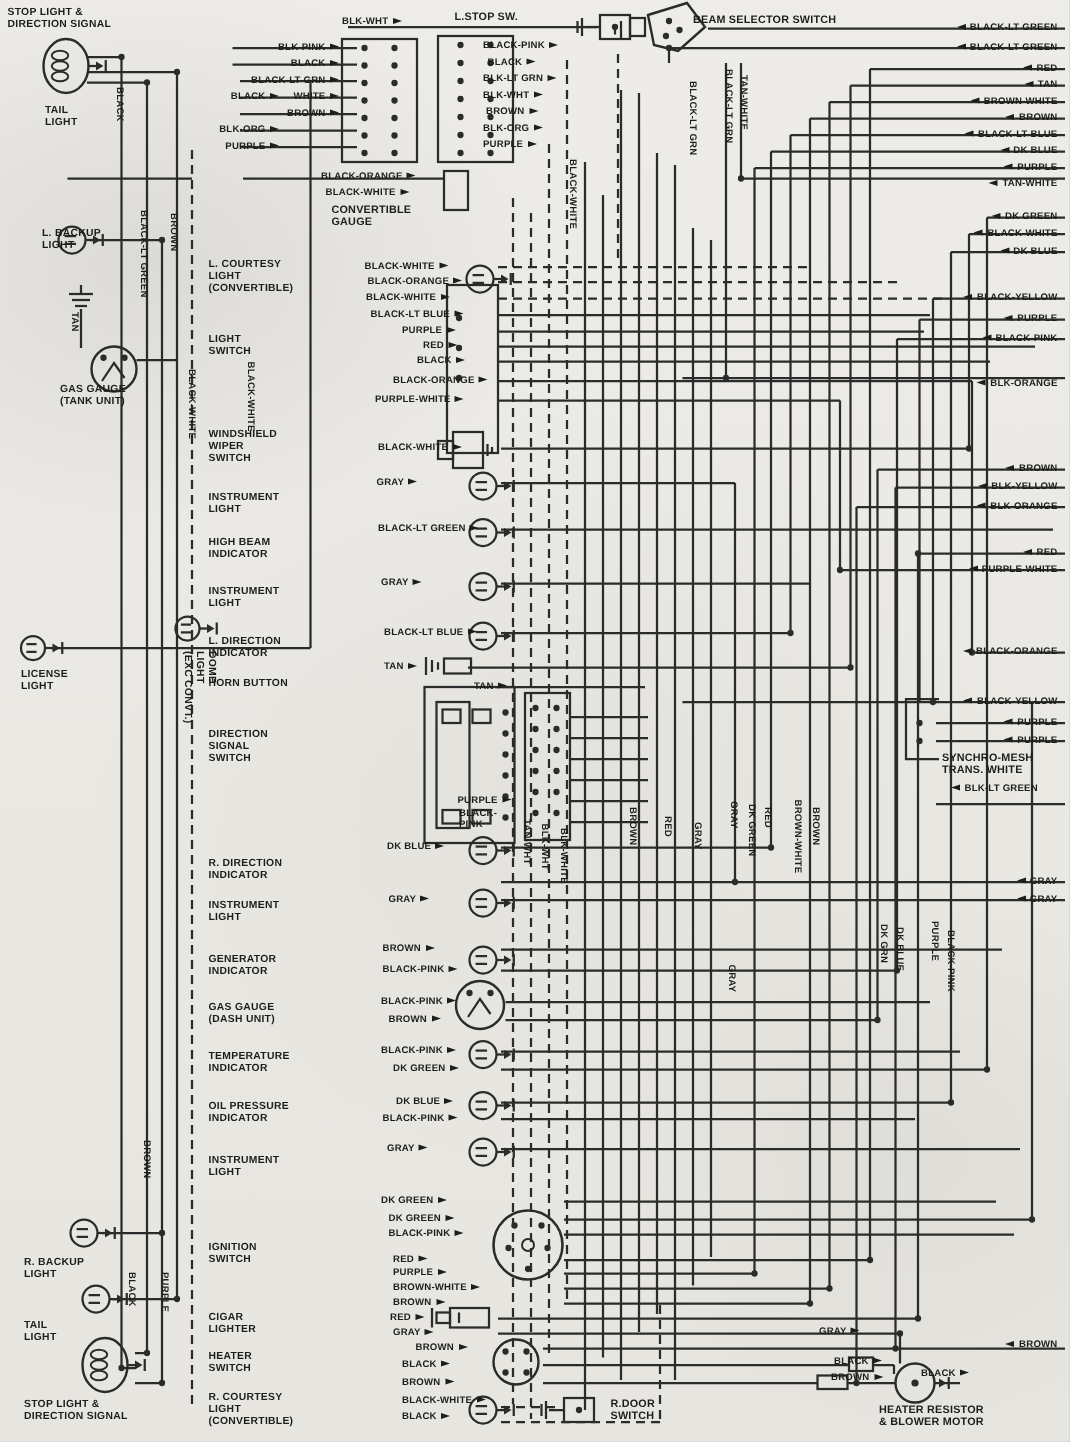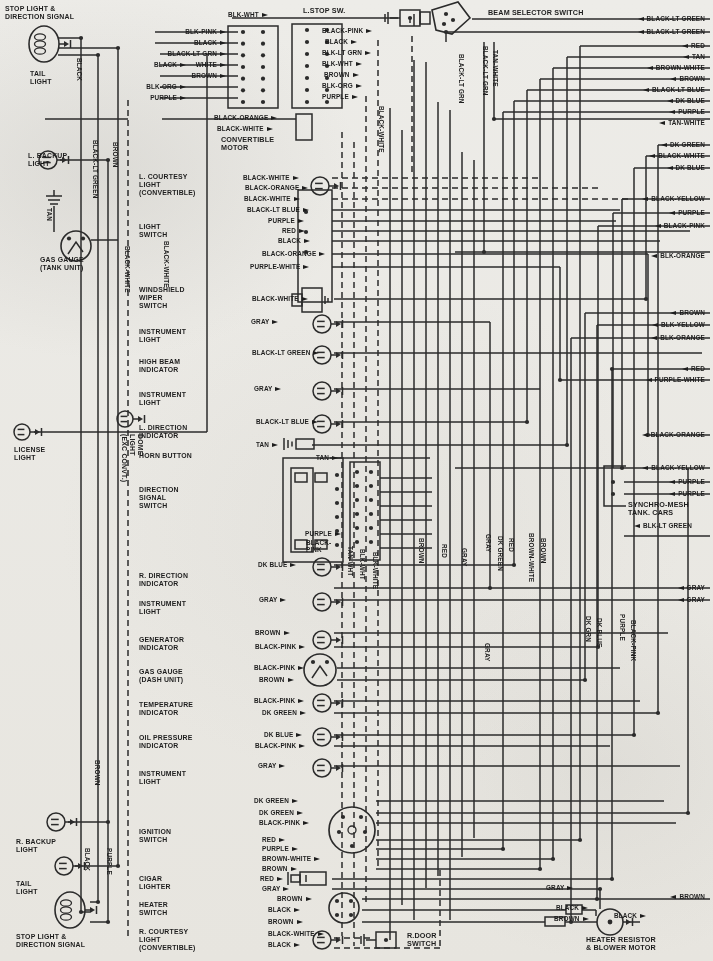--- a/index.html
+++ b/index.html
@@ -513,25 +513,25 @@
 LIGHTER</div>
       <div class="lbl c" style="left: 139px; top: 901px;">HEATER
 SWITCH</div>
       <div class="lbl c" style="left: 139px; top: 928px;">R. COURTESY
 LIGHT
 (CONVERTIBLE)</div>
       <div class="lbl c rot" style="left: 144px; top: 434px;">DOME
 LIGHT
 (EXC CONVT.)</div>
       <div class="lbl t" style="left: 303px; top: 7px;">L.STOP SW.</div>
-      <div class="lbl t" style="left: 488px; top: 9px;">BEAM SELECTOR SWITCH</div>
+      <div class="lbl t" style="left: 462px; top: 9px;">BEAM SELECTOR SWITCH</div>
       <div class="lbl t" style="left: 221px; top: 136px;">CONVERTIBLE
-MOTOR</div>
+GAUGE</div>
       <div class="lbl t" style="left: 628px; top: 501px;">SYNCHRO-MESH
-TANK. CARS</div>
+TRANS. WHITE</div>
       <div class="lbl fb" style="left: 634px; top: 522px;">BLK-LT GREEN</div>
       <div class="lbl t" style="left: 407px; top: 932px;">R.DOOR
 SWITCH</div>
       <div class="lbl t" style="left: 586px; top: 936px;">HEATER RESISTOR
 &amp; BLOWER MOTOR</div>
       <div class="lbl fa" style="left: 228px; top: 11px;">BLK-WHT</div>
       <div class="lbl ar fa" style="right: 487px; top: 28px;">BLK-PINK</div>
       <div class="lbl ar fa" style="right: 487px; top: 39px;">BLACK</div>
       <div class="lbl ar fa" style="right: 487px; top: 50px;">BLACK-LT GRN</div>
       <div class="lbl ar fa" style="right: 527px; top: 61px;">BLACK</div>

